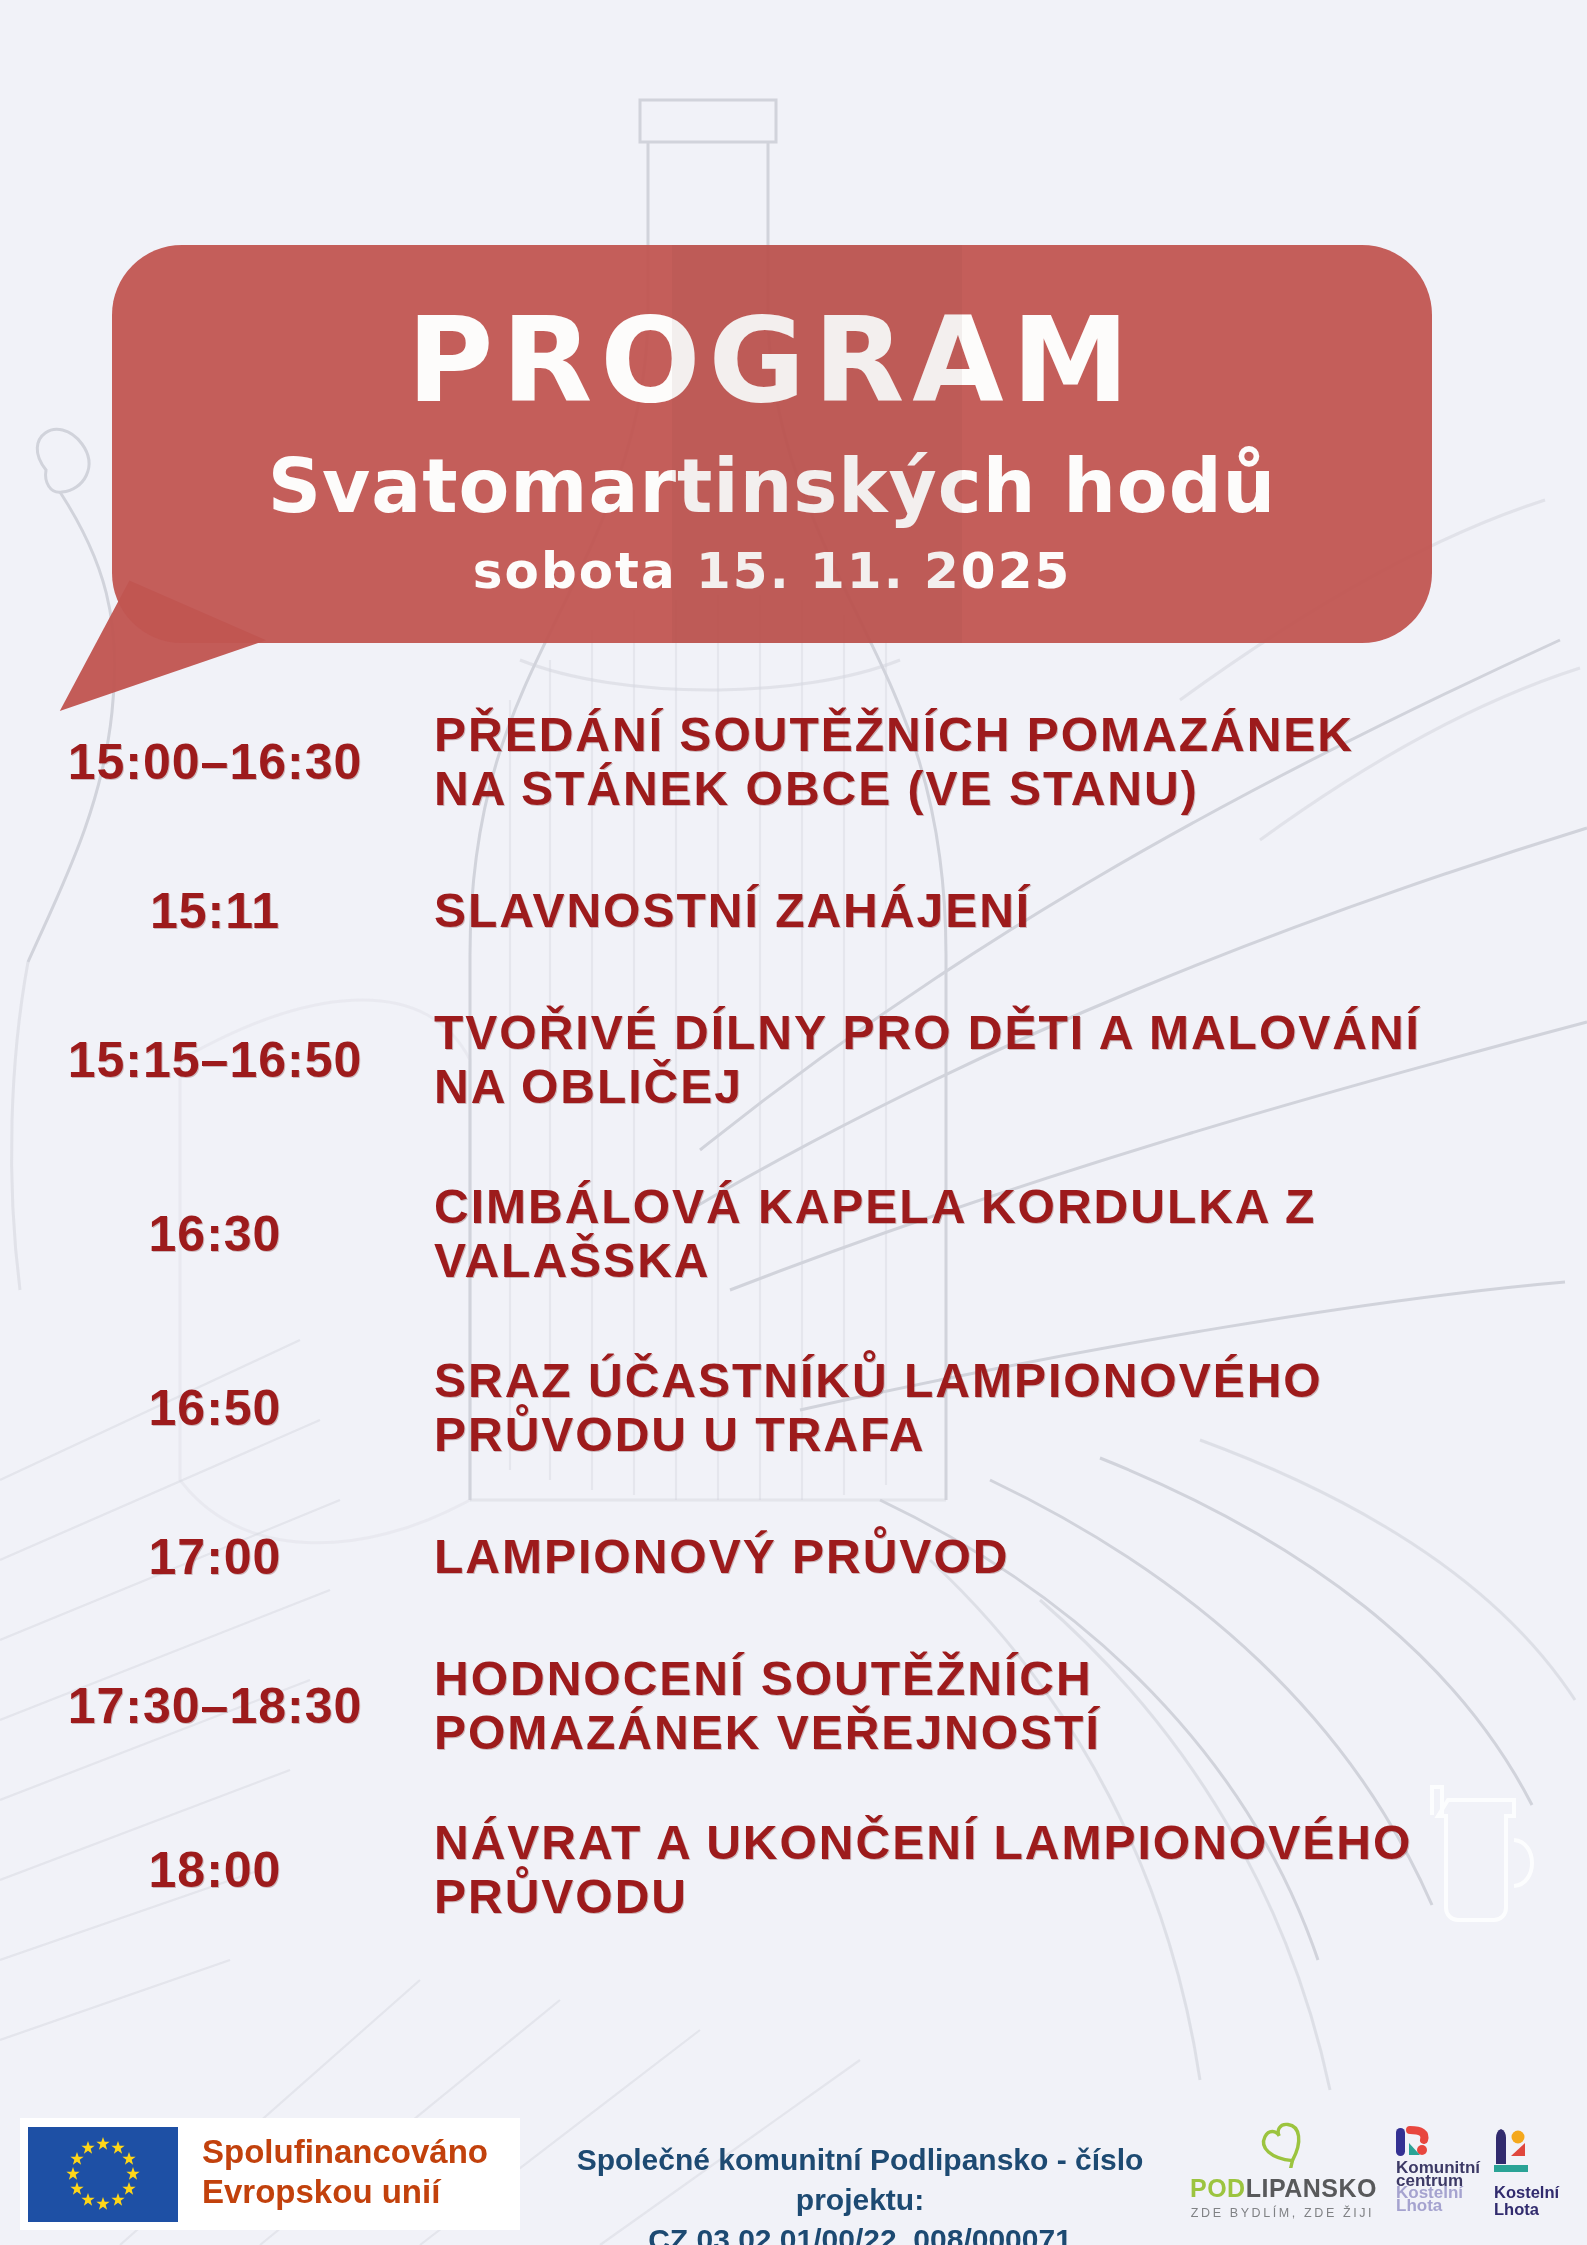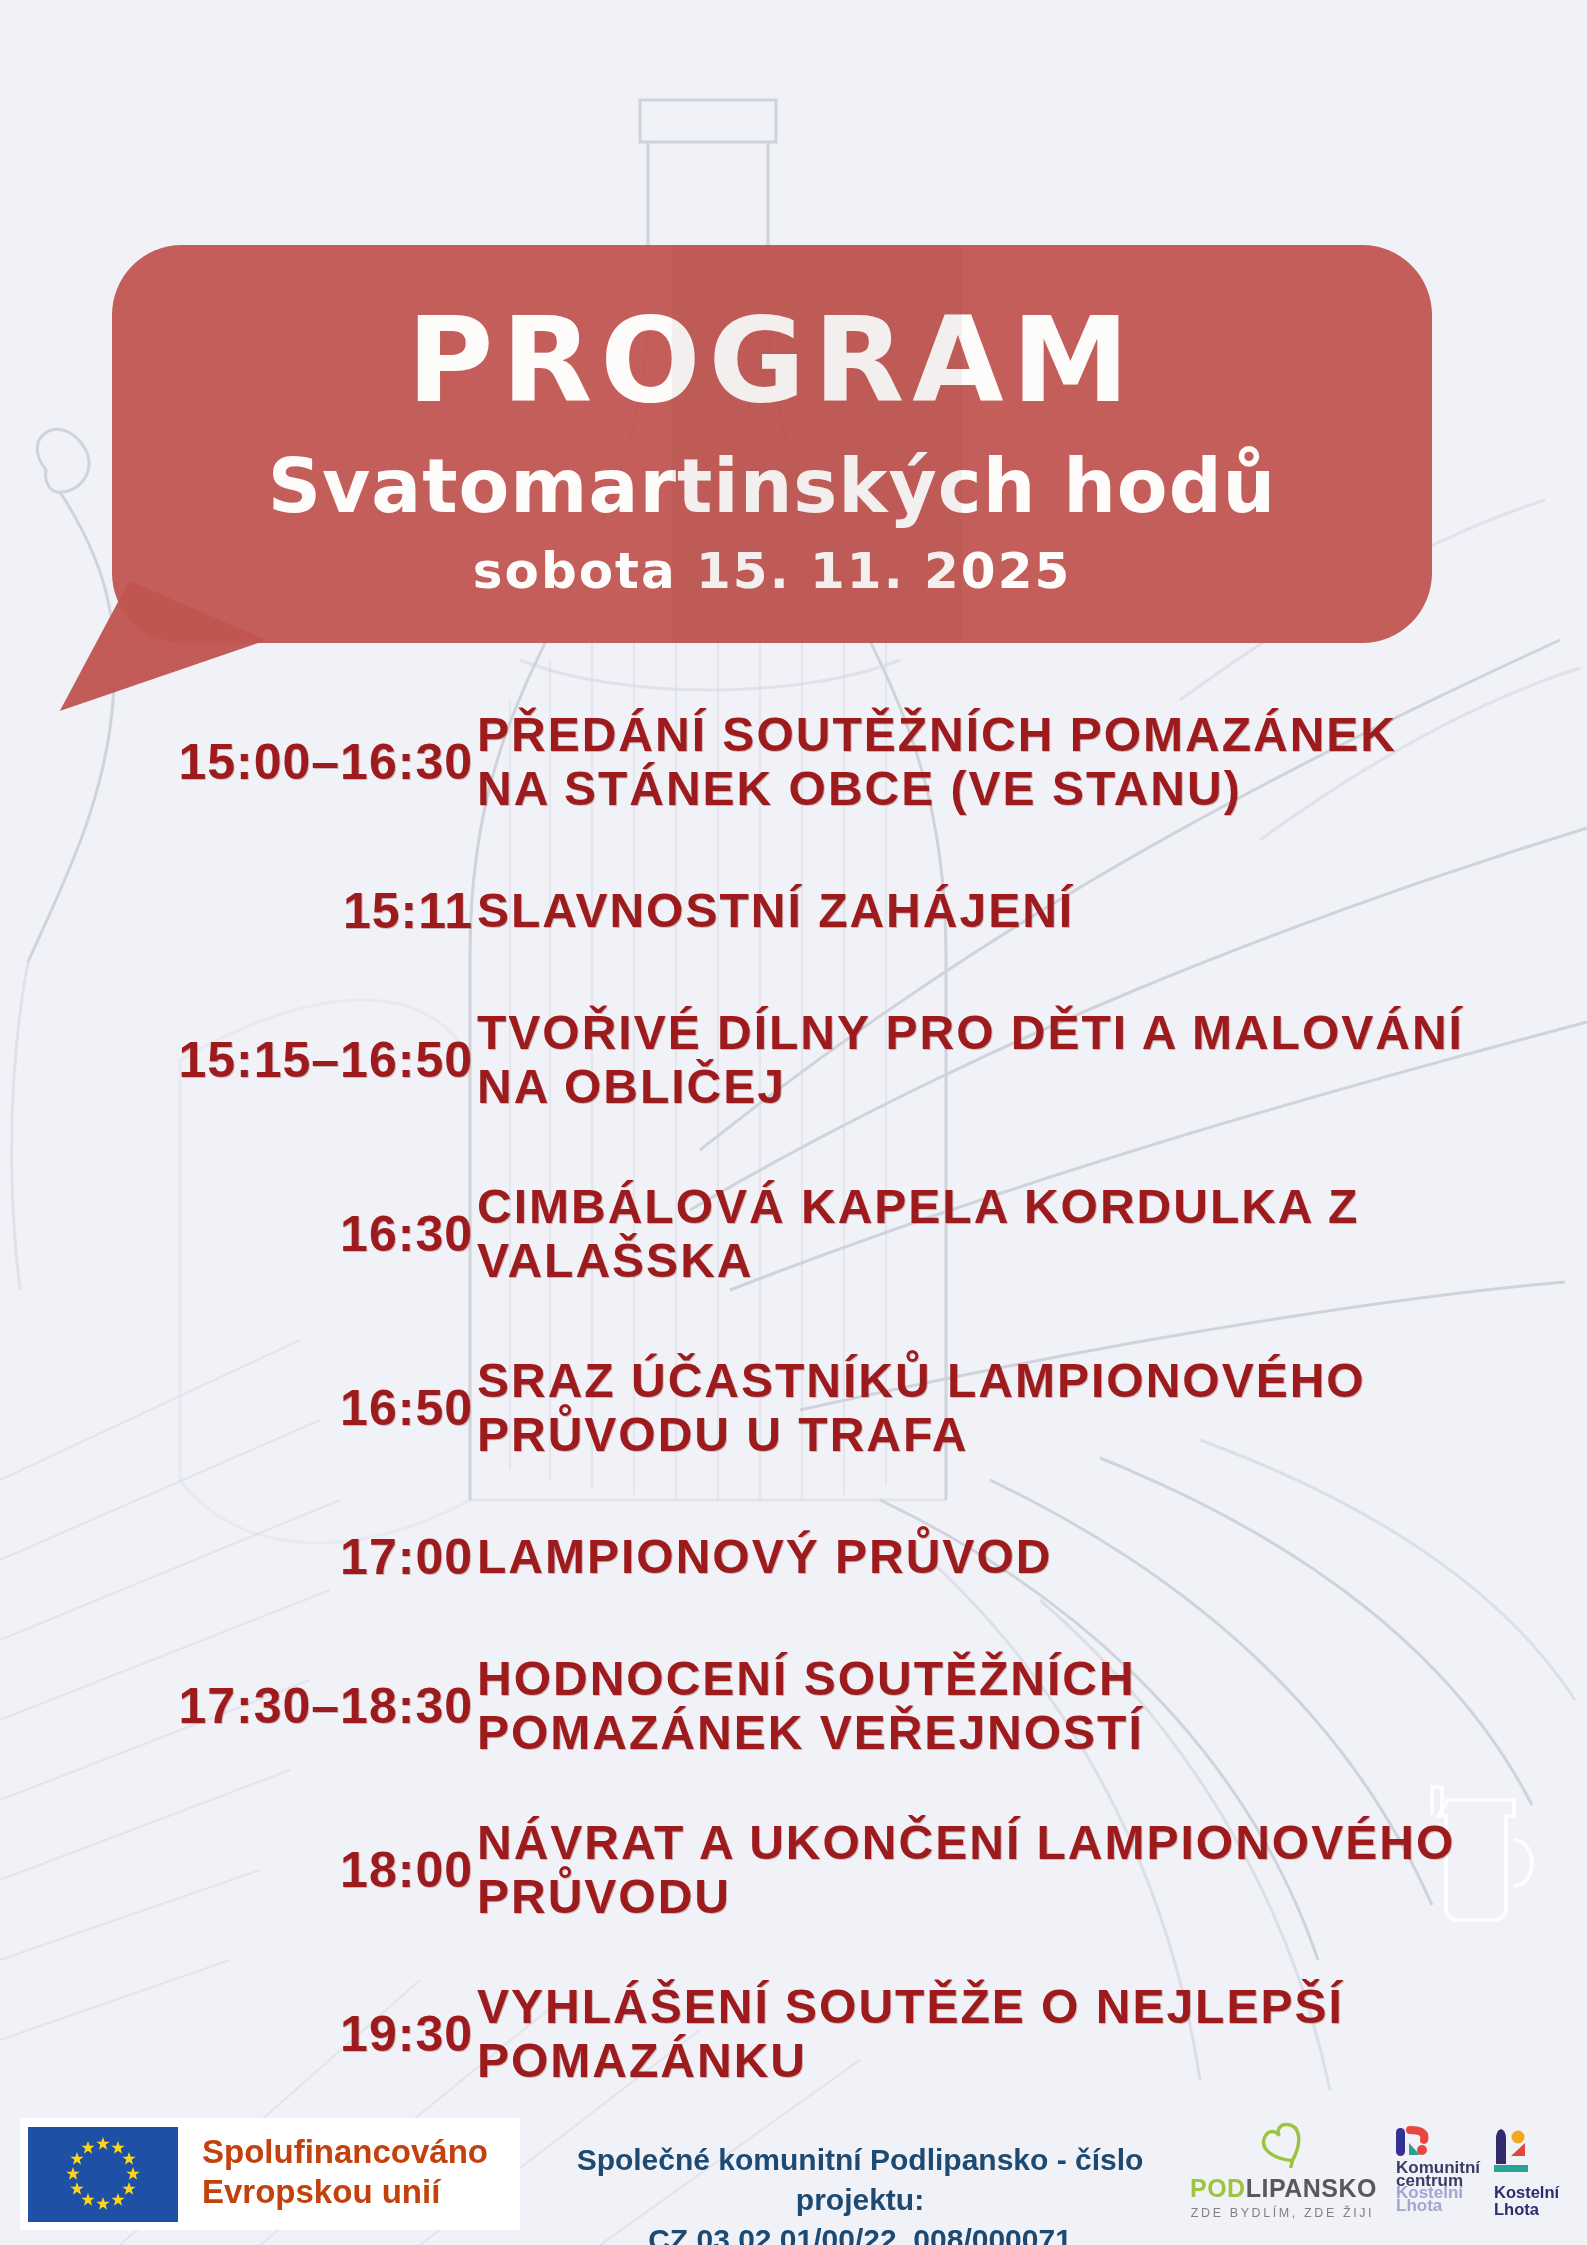--- a/index.html
+++ b/index.html
@@ -27,24 +27,23 @@
     clip-path:polygon(31% 4%,88% 48%,2% 100%);
   }
   .title{font-size:118px;line-height:130px;font-weight:bold;letter-spacing:8px;}
   .subtitle{font-size:74px;line-height:90px;font-weight:bold;margin-top:16px;letter-spacing:1px;}
   .date{font-size:50px;line-height:64px;font-weight:bold;margin-top:8px;letter-spacing:2px;}
   
   .schedule{position:absolute;left:0;top:708px;width:1587px;z-index:2;}
   .row{display:flex;align-items:center;margin-bottom:66px;}
   .row:nth-child(7),.row:nth-child(8){margin-bottom:56px;}
   .time{
-    flex:0 0 430px;text-align:right;
+    flex:0 0 430px;text-align:center;
     font-size:50px;font-weight:bold;letter-spacing:1px;color:#9d1b1c;
     text-shadow:1px 1px 0 rgba(90,10,10,.25);
-    margin-left:43px;
   }
   .desc{
     width:990px;margin-left:4px;
     font-size:48px;line-height:54px;font-weight:bold;letter-spacing:2px;
     color:#9d1b1c;text-shadow:1px 1px 0 rgba(90,10,10,.25);
   }
   
   .footer{position:absolute;left:0;top:2110px;width:1587px;height:135px;z-index:3;}
   .eu-box{position:absolute;left:20px;top:8px;width:500px;height:112px;background:#ffffff;}
   .eu-flag{position:absolute;left:8px;top:9px;}
@@ -179,24 +178,20 @@
     <div class="row">
       <div class="time">17:30–18:30</div>
       <div class="desc">HODNOCENÍ SOUTĚŽNÍCH POMAZÁNEK VEŘEJNOSTÍ</div>
     </div>
 
     <div class="row">
       <div class="time">18:00</div>
       <div class="desc">NÁVRAT A UKONČENÍ LAMPIONOVÉHO PRŮVODU</div>
     </div>
 
-    <div class="row">
-      <div class="time">19:30</div>
-      <div class="desc">VYHLÁŠENÍ SOUTĚŽE O NEJLEPŠÍ POMAZÁNKU</div>
-    </div>
   </div>
 
   <div class="footer">
 
     <div class="eu-box">
       <svg class="eu-flag" width="150" height="95" viewBox="0 0 150 95" xmlns="http://www.w3.org/2000/svg">
         <rect width="150" height="95" fill="#1e50a5"></rect>
         <g fill="#ffd617">
           <path id="st" transform="translate(75,17)" d="M0,-7 L1.65,-2.27 L6.66,-2.16 L2.66,0.87 L4.11,5.66 L0,2.8 L-4.11,5.66 L-2.66,0.87 L-6.66,-2.16 L-1.65,-2.27 Z"></path>
           <path transform="translate(90,21)" d="M0,-7 L1.65,-2.27 L6.66,-2.16 L2.66,0.87 L4.11,5.66 L0,2.8 L-4.11,5.66 L-2.66,0.87 L-6.66,-2.16 L-1.65,-2.27 Z"></path>

